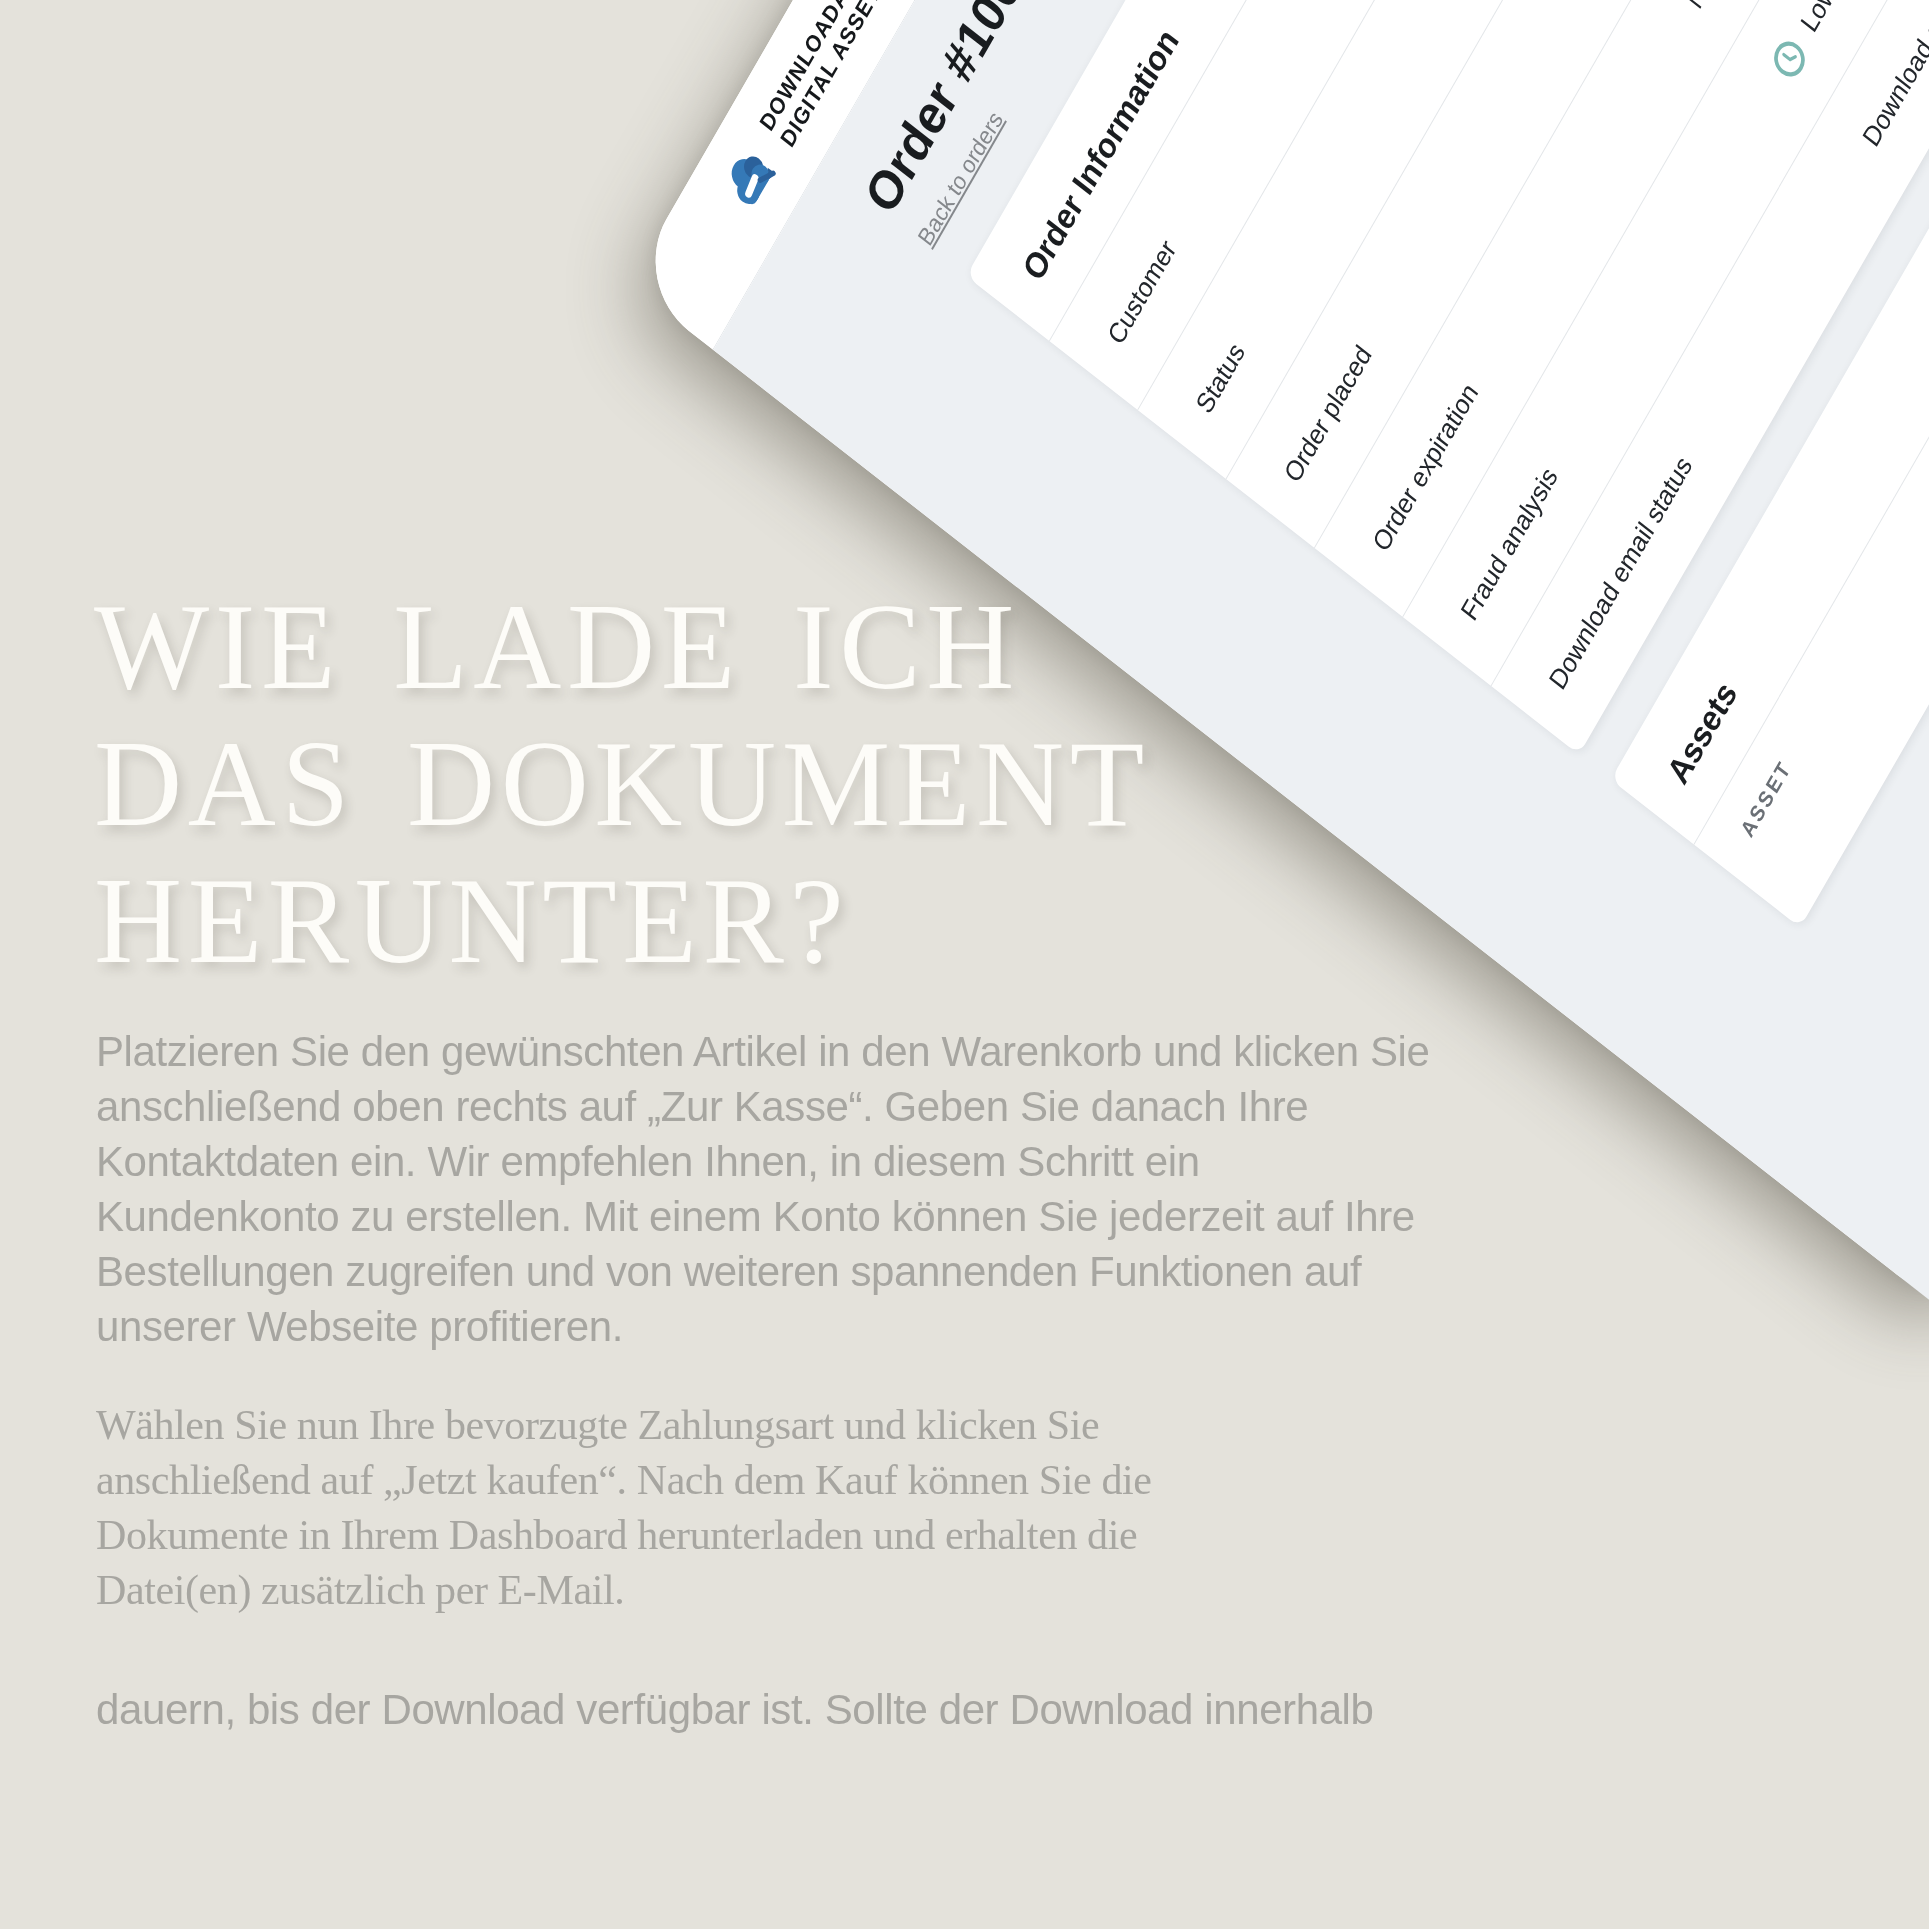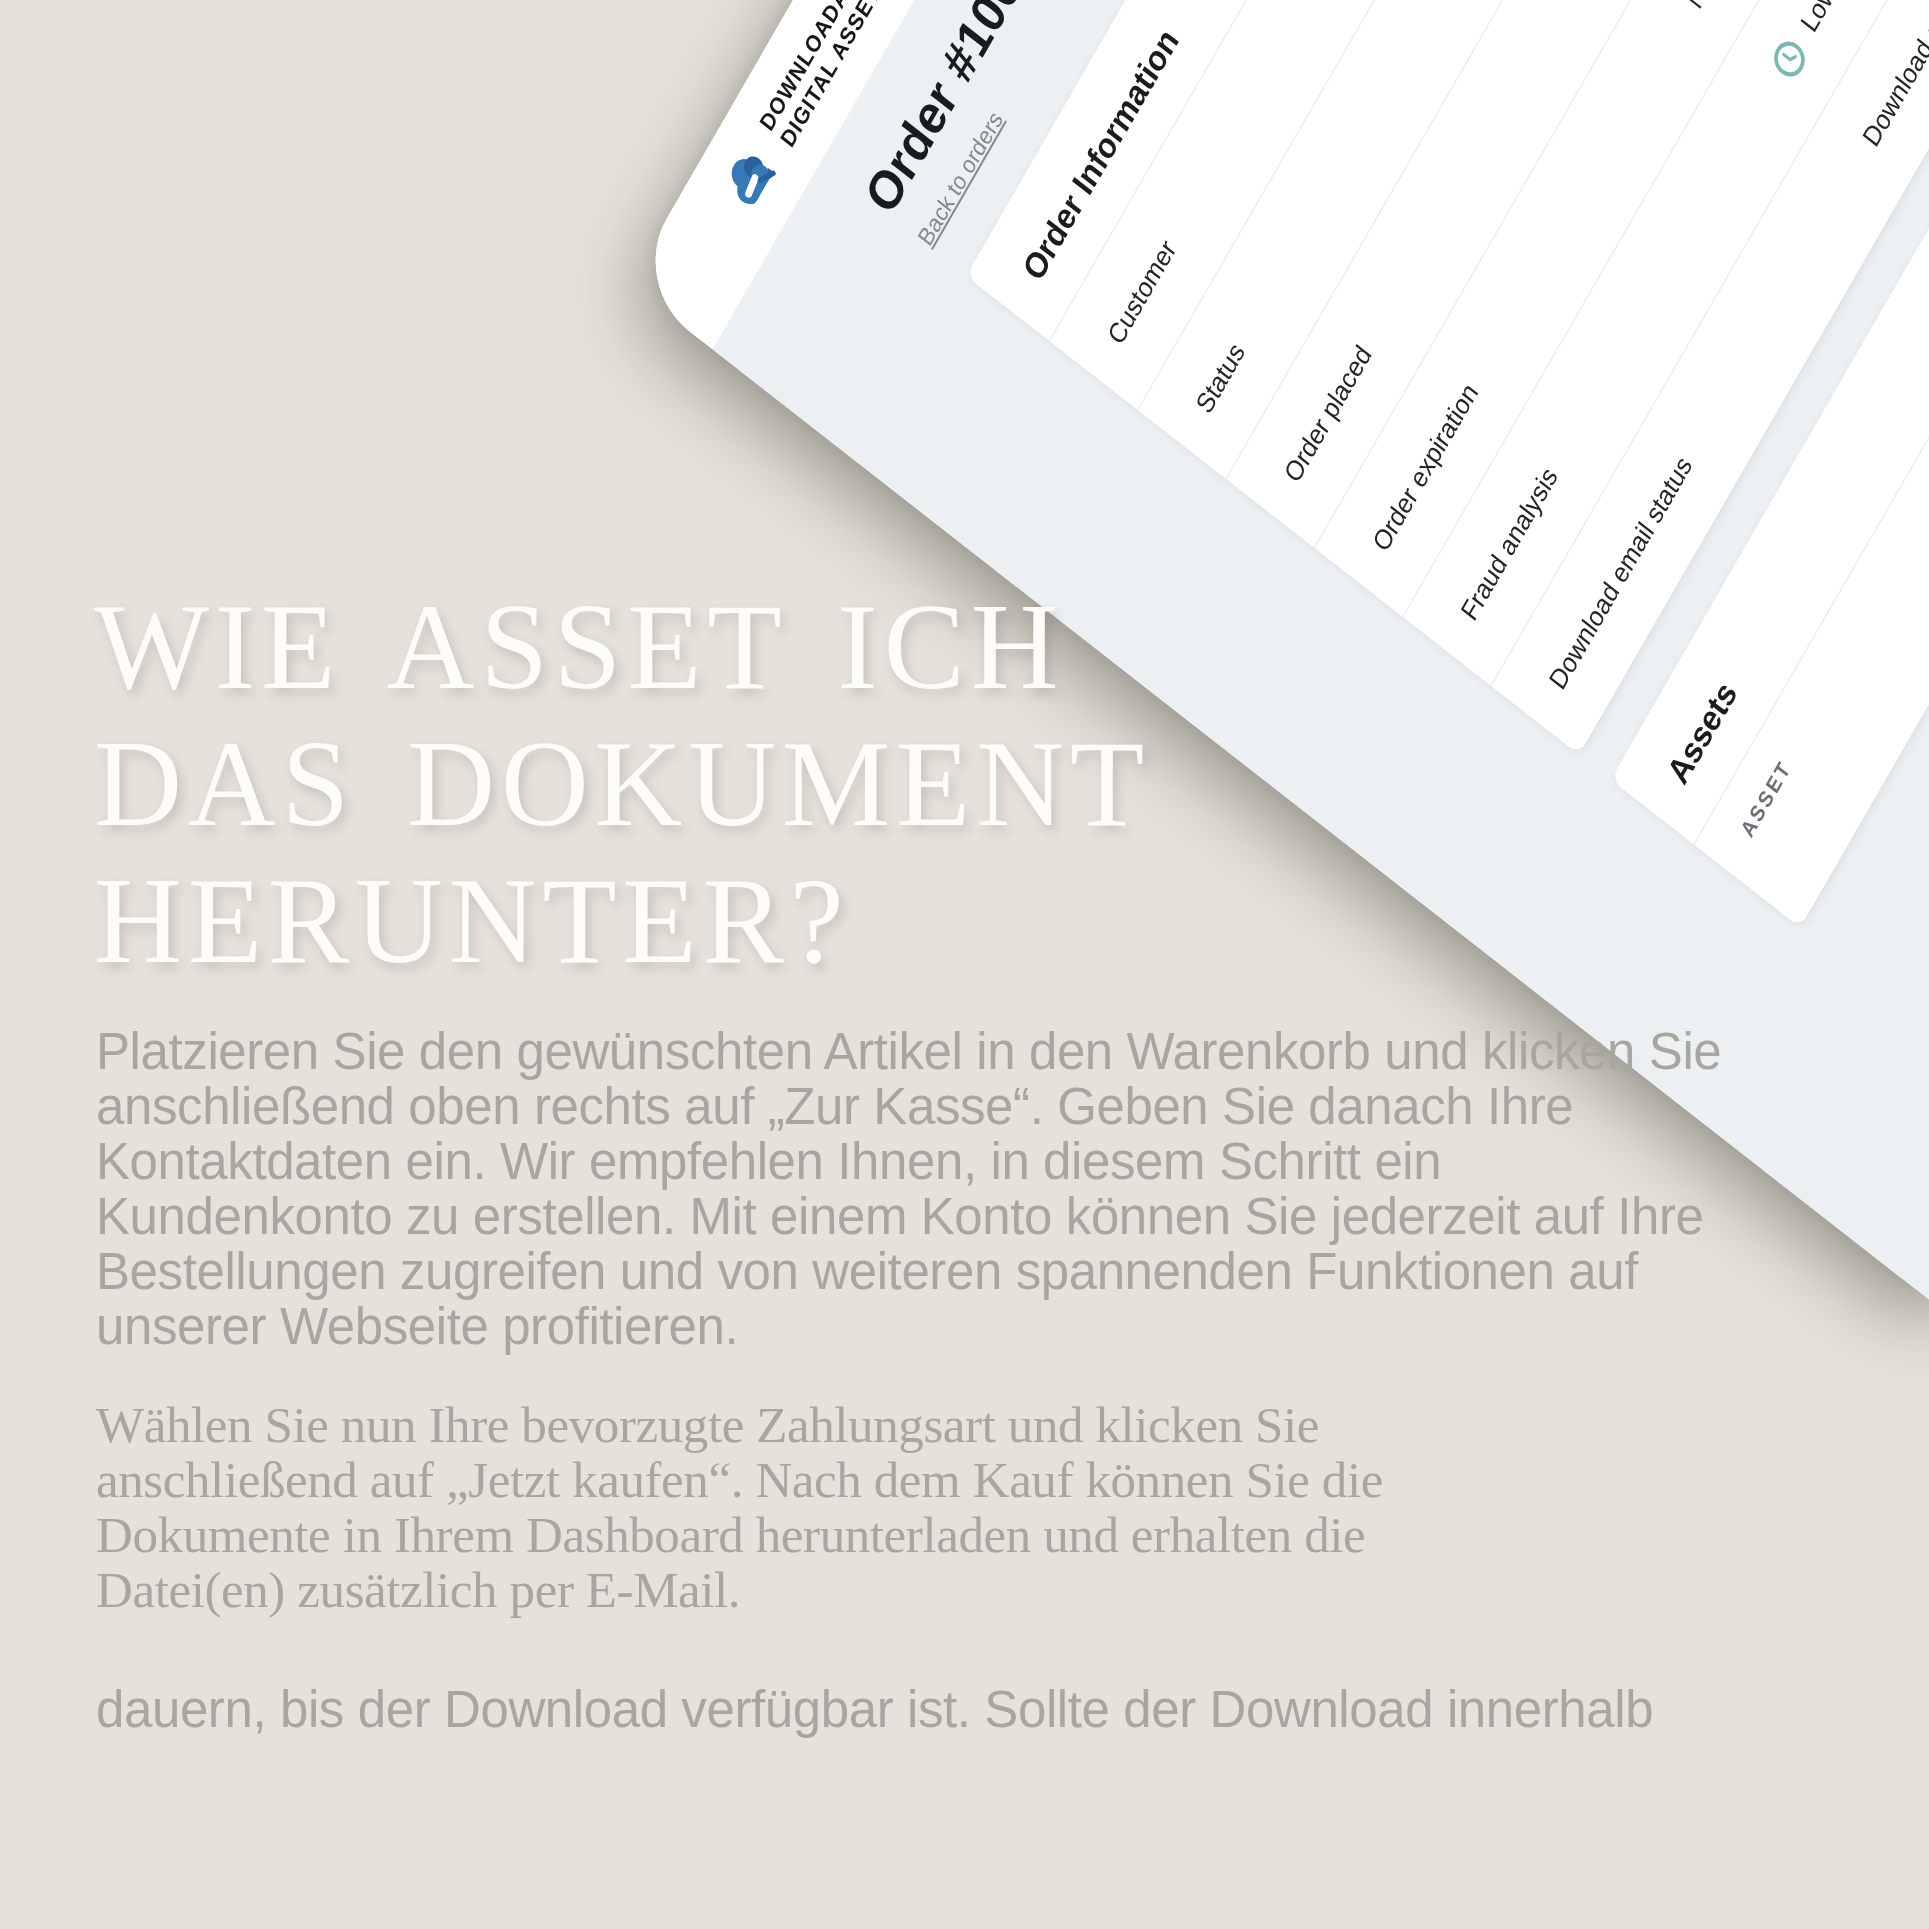--- a/index.html
+++ b/index.html
@@ -75,21 +75,21 @@
     font-size:122px;line-height:137px;
     letter-spacing:5.6px;word-spacing:16px;
     color:#fdfcf8;
     text-shadow:4px 6.4px 11px rgba(60,55,45,0.18);
     white-space:nowrap;
   }
 
   
   .para{
     position:absolute;left:96px;
-    font-size:51px;line-height:55px;letter-spacing:-0.4px;
+    font-size:42px;line-height:55px;letter-spacing:-0.4px;
     color:#a7a6a1;
     white-space:nowrap;
   }
   .para-1{top:1024px;}
   .para-2{top:1398px;font-family:Liberation Serif, serif;}
   .para-3{top:1682px;}
 </style>
 </head>
 <body>
 
@@ -163,21 +163,21 @@
     </div>
 
     <div class="panel assets-panel">
       <div class="panel-heading">Assets</div>
       <div class="table-head">ASSET</div>
     </div>
   </div>
 </div>
 
 <div class="headline">
-  <div>WIE ASSET ICH</div>
+  <div>WIE LADE ICH</div>
   <div>DAS DOKUMENT</div>
   <div>HERUNTER?</div>
 </div>
 
 <div class="para para-1">
   <div>Platzieren Sie den gewünschten Artikel in den Warenkorb und klicken Sie</div>
   <div>anschließend oben rechts auf „Zur Kasse“. Geben Sie danach Ihre</div>
   <div>Kontaktdaten ein. Wir empfehlen Ihnen, in diesem Schritt ein</div>
   <div>Kundenkonto zu erstellen. Mit einem Konto können Sie jederzeit auf Ihre</div>
   <div>Bestellungen zugreifen und von weiteren spannenden Funktionen auf</div>

